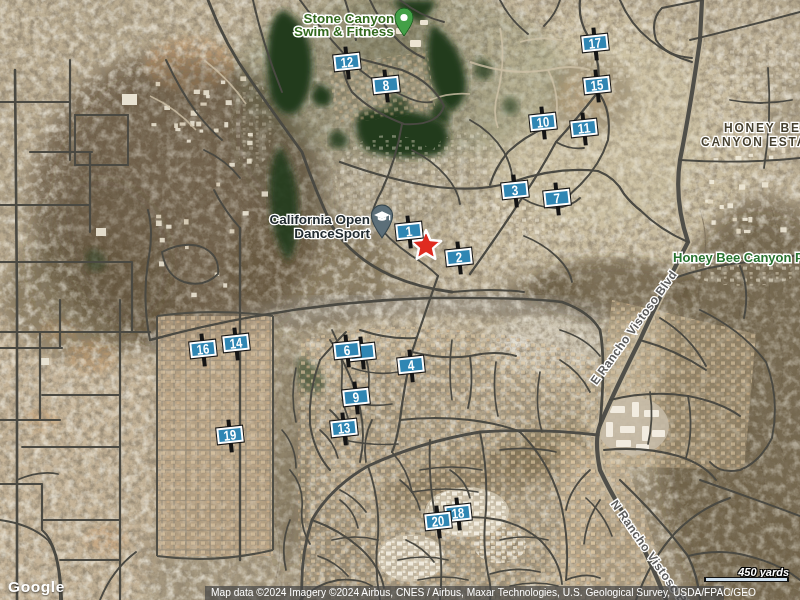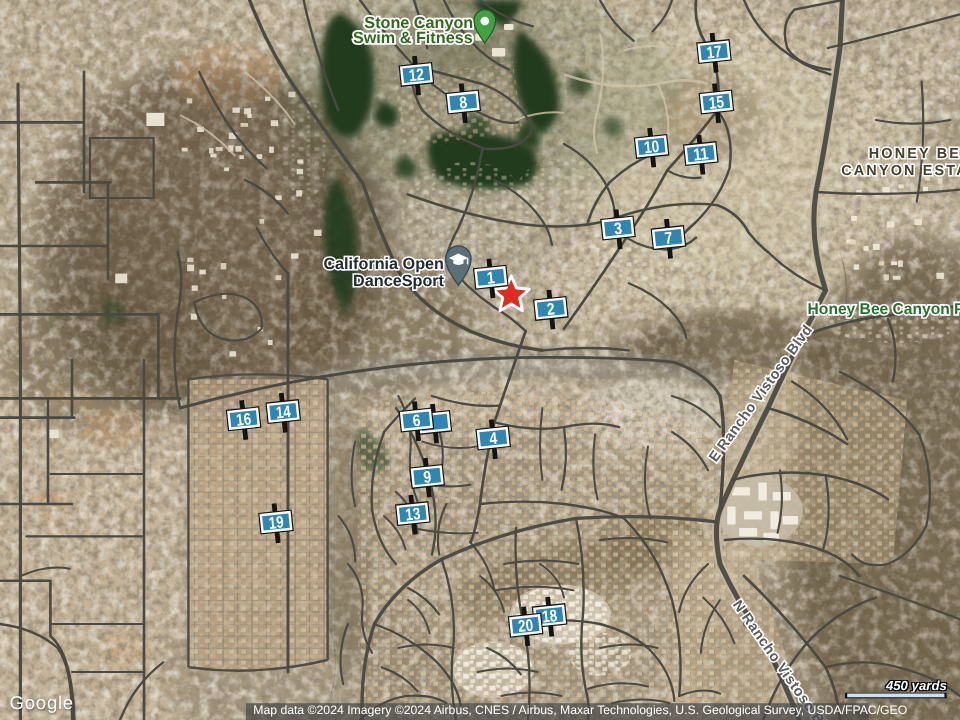--- a/index.html
+++ b/index.html
@@ -594,21 +594,21 @@
  <rect x="-2" y="-15.5" width="4" height="33" fill="#141414"></rect>
  <rect x="-14" y="-9" width="28" height="18" fill="#141414"></rect>
  <rect x="-13" y="-8" width="26" height="16" fill="#fff"></rect>
  <rect x="-11" y="-6" width="22" height="12" fill="#2f86b3"></rect>
  <text x="0" y="5.1" textLength="12.5" lengthAdjust="spacingAndGlyphs" fill="#fff">20</text>
         </g>
 </g>
 </svg>
 
 <div style="position:absolute;left:8px;top:578px;color:#fff;font-size:15.5px;letter-spacing:0.6px;
-  text-shadow:0 1px 2px rgba(0,0,0,0.55);font-family:'Liberation Sans',sans-serif;font-weight:normal;">Google</div>
+  text-shadow:0 1px 2px rgba(0,0,0,0.55);font-family:'Liberation Sans',sans-serif;font-weight:bold;">Google</div>
 
 <div style="position:absolute;left:205px;top:586px;width:519px;height:14px;background:rgba(70,70,70,0.72);
   color:#fff;font-size:10.2px;line-height:14px;text-align:left;padding-left:6px;box-sizing:border-box;white-space:nowrap;">Map data ©2024 Imagery ©2024 Airbus, CNES / Airbus, Maxar Technologies, U.S. Geological Survey, USDA/FPAC/GEO</div>
 
 <div style="position:absolute;left:703px;top:566px;color:#fff;font-size:11px;font-weight:bold;width:86px;text-align:right;
   text-shadow:-1px -1px 0 #000,1px -1px 0 #000,-1px 1px 0 #000,1px 1px 0 #000;font-style:italic;">450 yards</div>
 <div style="position:absolute;left:704px;top:577px;width:85px;height:5px;background:#cfe0ef;border:1px solid #111;box-sizing:border-box;border-left:2px solid #111;border-right:2px solid #111;"></div>
 </div>
 
 </body></html>

